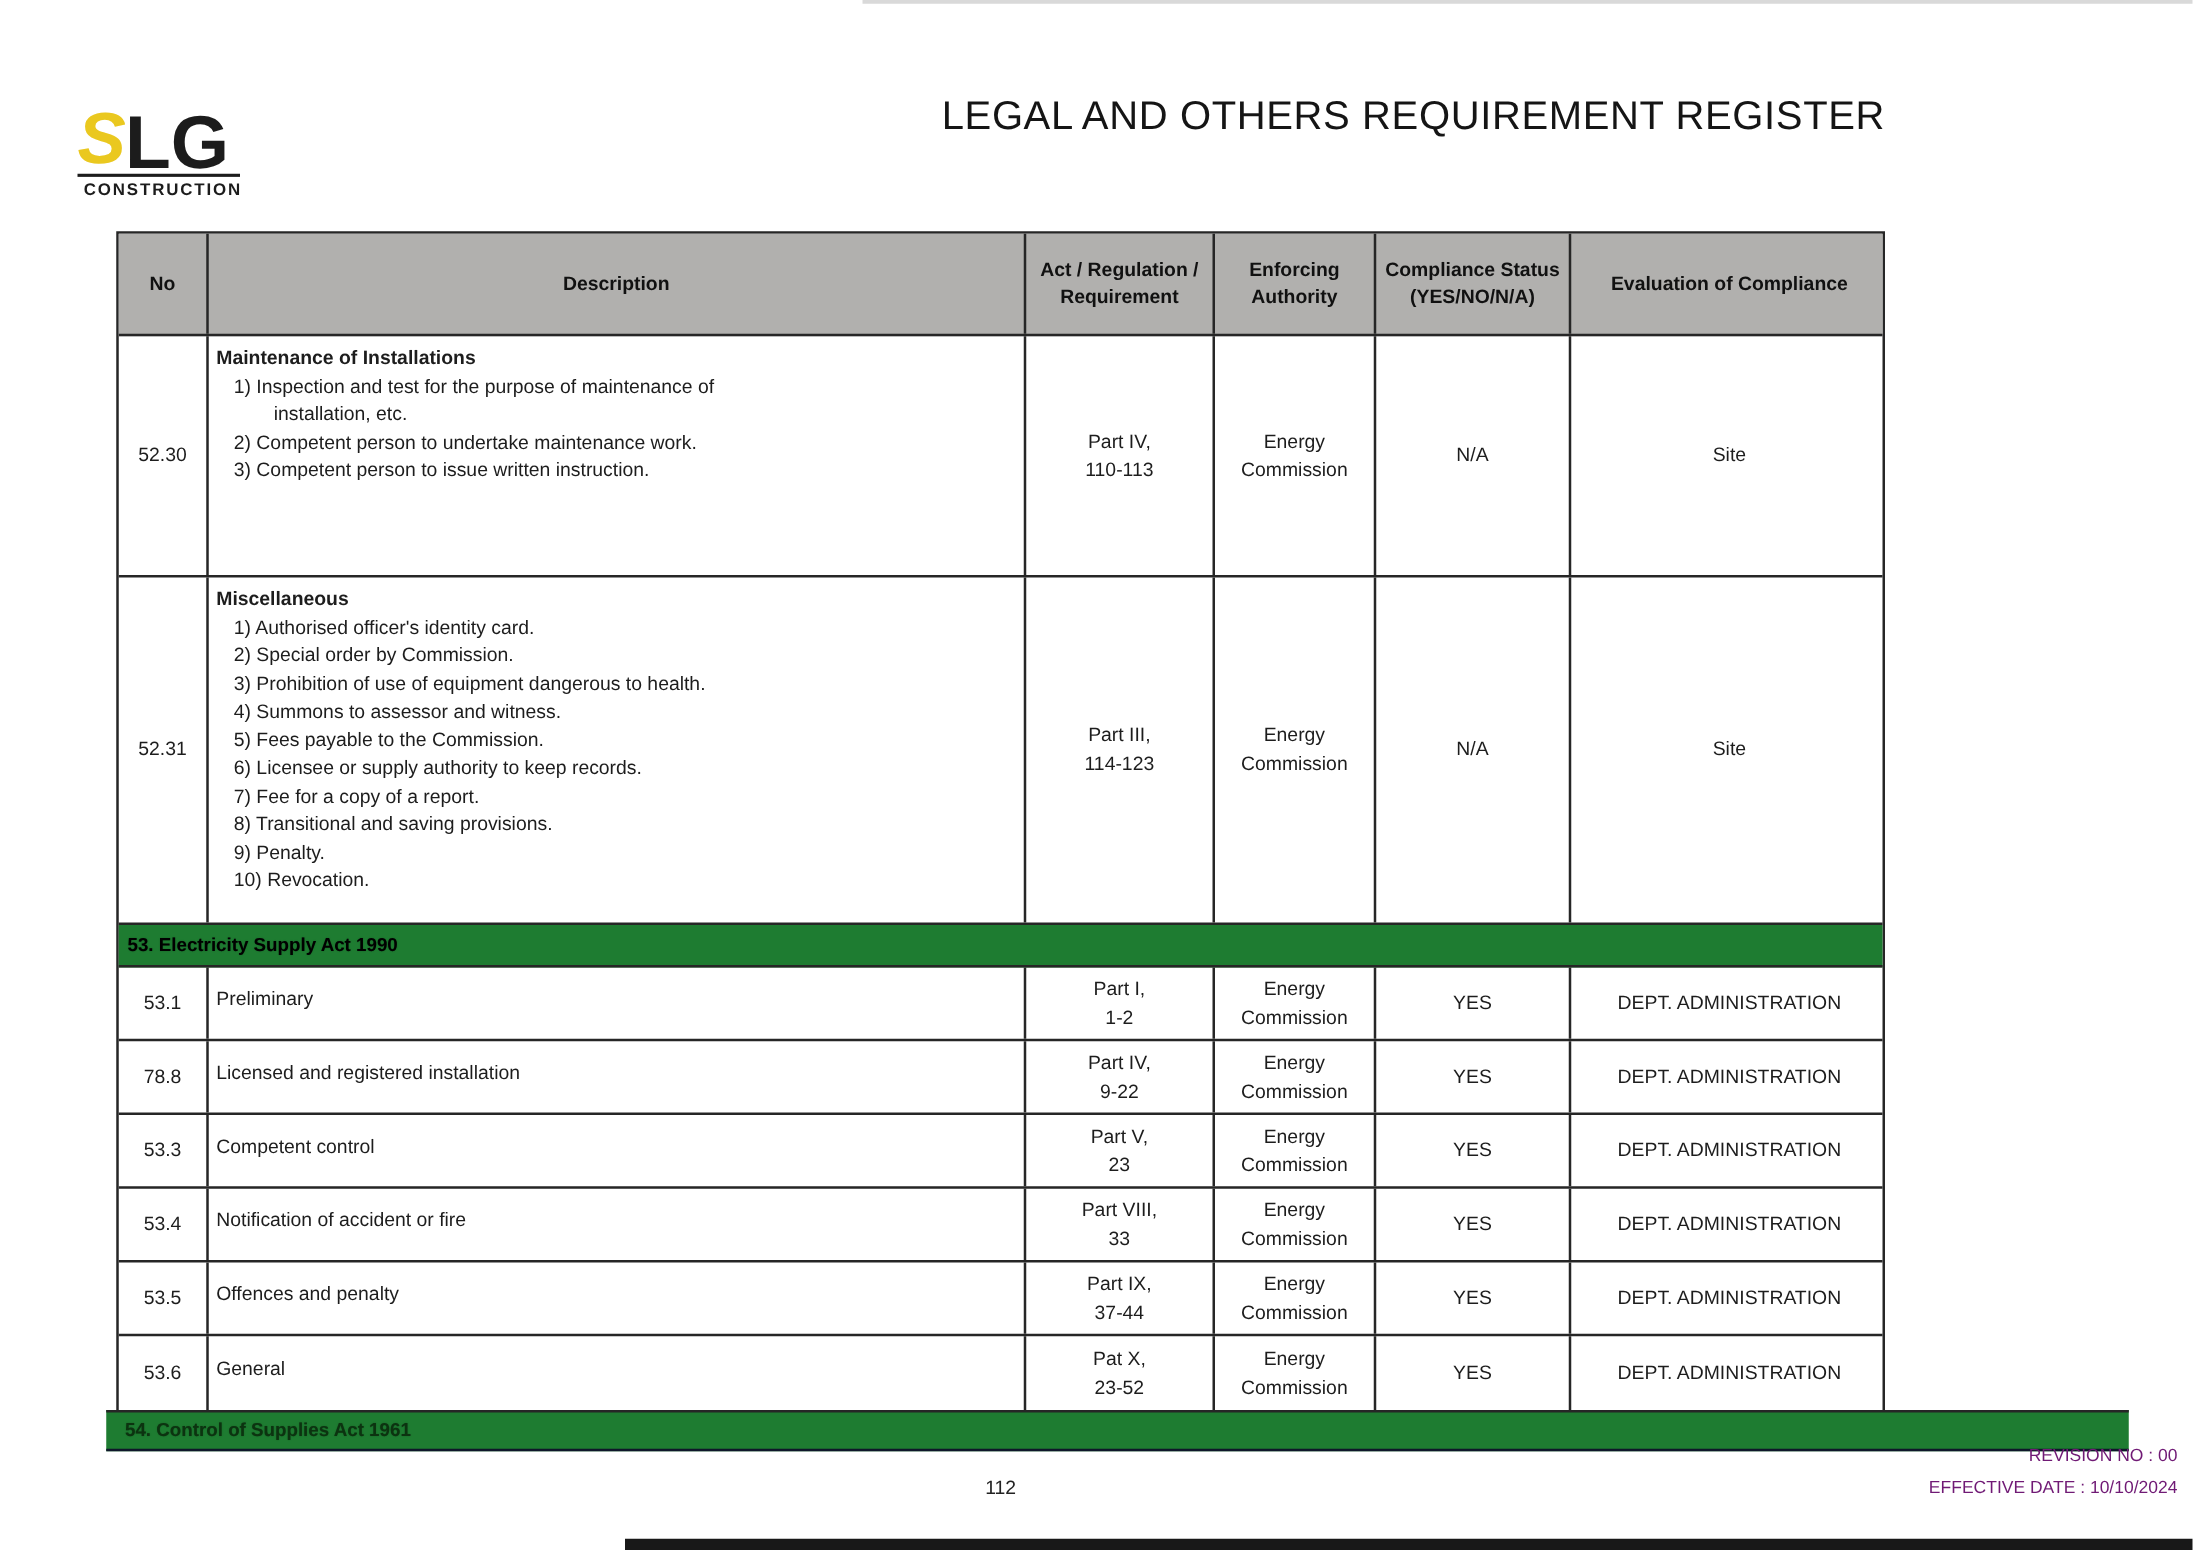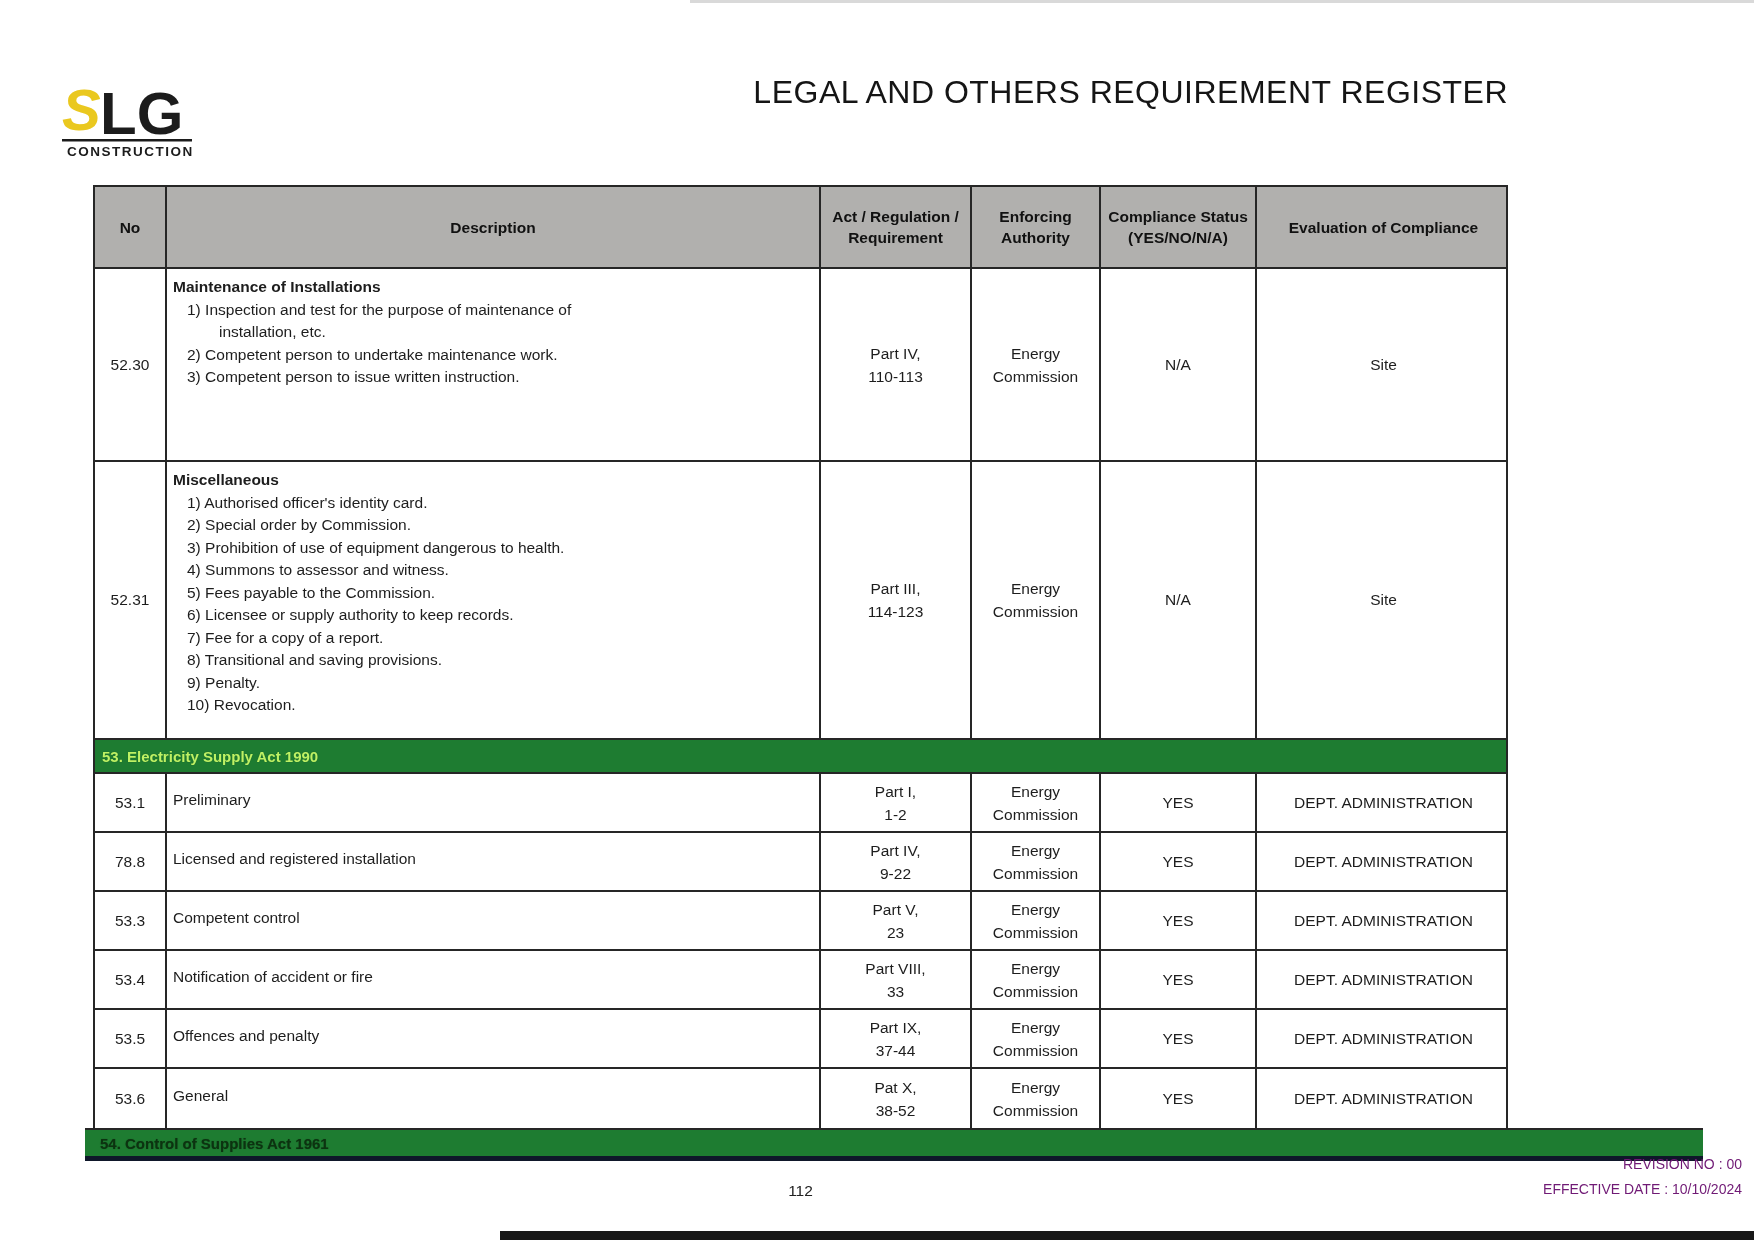--- a/index.html
+++ b/index.html
@@ -52,27 +52,27 @@
   .desc-title{font-weight:bold;}
   .desc-line.li{padding-left:14px;}
   .desc-line.cont{padding-left:46px;}
 
   .two-line{flex-direction:column;line-height:23px;}
 
   .section-bar{
     height:34px;background:var(--section-green);
     border-bottom:2px solid #262626;
     display:flex;align-items:center;
-    font-weight:bold;font-size:15px;color:#bef264;
+    font-weight:bold;font-size:15px;color:#000000;
     padding-left:7px;text-shadow:0 0 1px rgba(0,0,0,.35);
   }
   .section-bar-54{
     position:absolute;left:85px;top:1128px;width:1618px;height:33px;
     background:var(--section-green);
-    border-top:2px solid #262626;border-bottom:5px solid #0f172a;
+    border-top:2px solid #262626;border-bottom:2px solid #0f172a;
     display:flex;align-items:center;
     font-weight:bold;font-size:15px;color:#0c3310;
     padding-left:15px;text-shadow:0 0 1px rgba(0,0,0,.35);
   }
 
   
   .page-number{position:absolute;left:93px;top:1182px;width:1415px;text-align:center;font-size:15.5px;color:#222;}
   .rev-block{position:absolute;right:12px;top:1152px;text-align:right;font-size:14px;line-height:25px;color:#701a75;}
 </style>
 </head>
@@ -302,21 +302,21 @@
 
   <div class="trow row-simple">
     <div>
         <span>53.6</span>
       </div>
     <div class="desc-cell">
         <div class="desc" style="padding-top:0;align-self:center;">General</div>
       </div>
     <div class="two-line">
       <span>Pat X,</span>
-      <span>38-52</span>
+      <span>23-52</span>
     </div>
     <div class="two-line">
       <span>Energy</span>
       <span>Commission</span>
     </div>
     <div>
         <span>YES</span>
       </div>
     <div>
         <span>DEPT. ADMINISTRATION</span>

